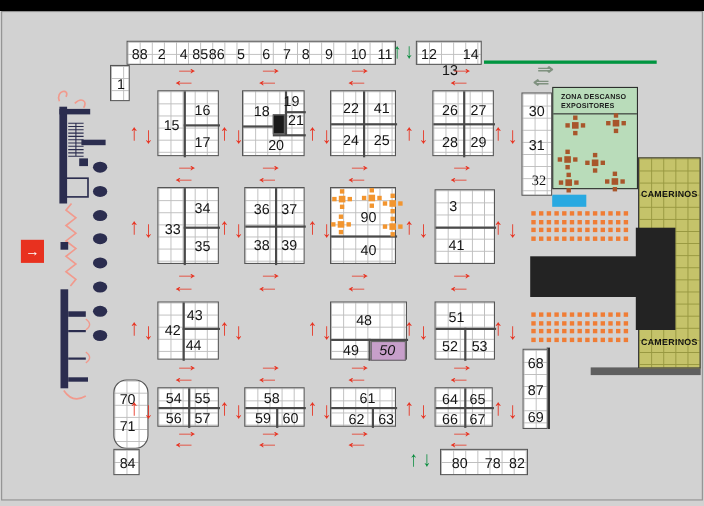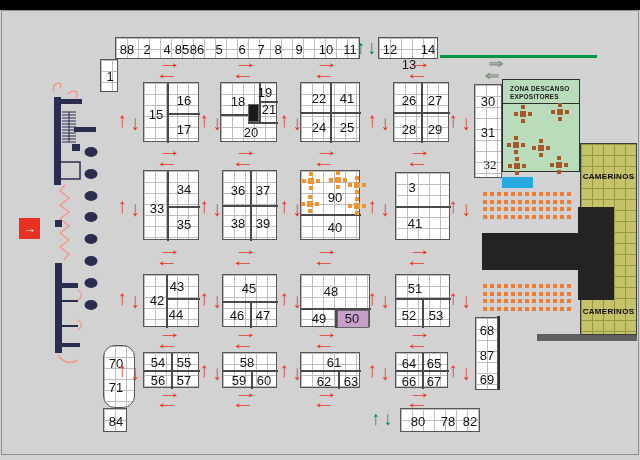--- a/index.html
+++ b/index.html
@@ -217,34 +217,27 @@
       <span class="blabel" style="left: 16px; top: 14px;">3</span>
       <span class="blabel" style="left: 19px; top: 50px;">41</span>
     </div>
     <div class="booth-block" style="left: 143px; top: 274px; width: 56px; height: 53px;">
       <div class="divider" style="left: 22px; top: 0px; width: 2px; height: 53px;"></div>
       <div class="divider" style="left: 22px; top: 23px; width: 34px; height: 2px;"></div>
       <span class="blabel" style="left: 13px; top: 25px;">42</span>
       <span class="blabel" style="left: 33px; top: 11px;">43</span>
       <span class="blabel" style="left: 32px; top: 39px;">44</span>
     </div>
-    <div class="booth-block" style="left: 222px; top: 274px; width: 55px; height: 53px;">
-      <div class="divider" style="left: 0px; top: 26px; width: 55px; height: 2px;"></div>
-      <div class="divider" style="left: 27px; top: 26px; width: 2px; height: 27px;"></div>
-      <span class="blabel" style="left: 26px; top: 13px;">45</span>
-      <span class="blabel" style="left: 14px; top: 40px;">46</span>
-      <span class="blabel" style="left: 40px; top: 40px;">47</span>
-    </div>
     <div class="booth-block" style="left: 300px; top: 274px; width: 70px; height: 53px;">
       <div class="divider" style="left: 0px; top: 33px; width: 70px; height: 2px;"></div>
       <div class="divider" style="left: 34px; top: 33px; width: 2px; height: 20px;"></div>
       <div class="cellfill" style="left: 36px; top: 35px; width: 32px; height: 18px; background: rgb(199, 159, 202);"></div>
       <span class="blabel" style="left: 30px; top: 16px;">48</span>
       <span class="blabel" style="left: 18px; top: 43px;">49</span>
-      <span class="blabel" style="left: 51px; top: 43px;">50</span>
+      <span class="blabel" style="left: 51px; top: 43px; font-style: italic;">50</span>
     </div>
     <div class="booth-block" style="left: 395px; top: 274px; width: 55px; height: 53px;">
       <div class="divider" style="left: 0px; top: 23px; width: 55px; height: 2px;"></div>
       <div class="divider" style="left: 26px; top: 23px; width: 2px; height: 30px;"></div>
       <span class="blabel" style="left: 19px; top: 13px;">51</span>
       <span class="blabel" style="left: 13px; top: 40px;">52</span>
       <span class="blabel" style="left: 40px; top: 40px;">53</span>
     </div>
     <div class="booth-block" style="left: 143px; top: 352px; width: 56px; height: 36px;">
       <div class="divider" style="left: 27px; top: 0px; width: 2px; height: 36px;"></div>

